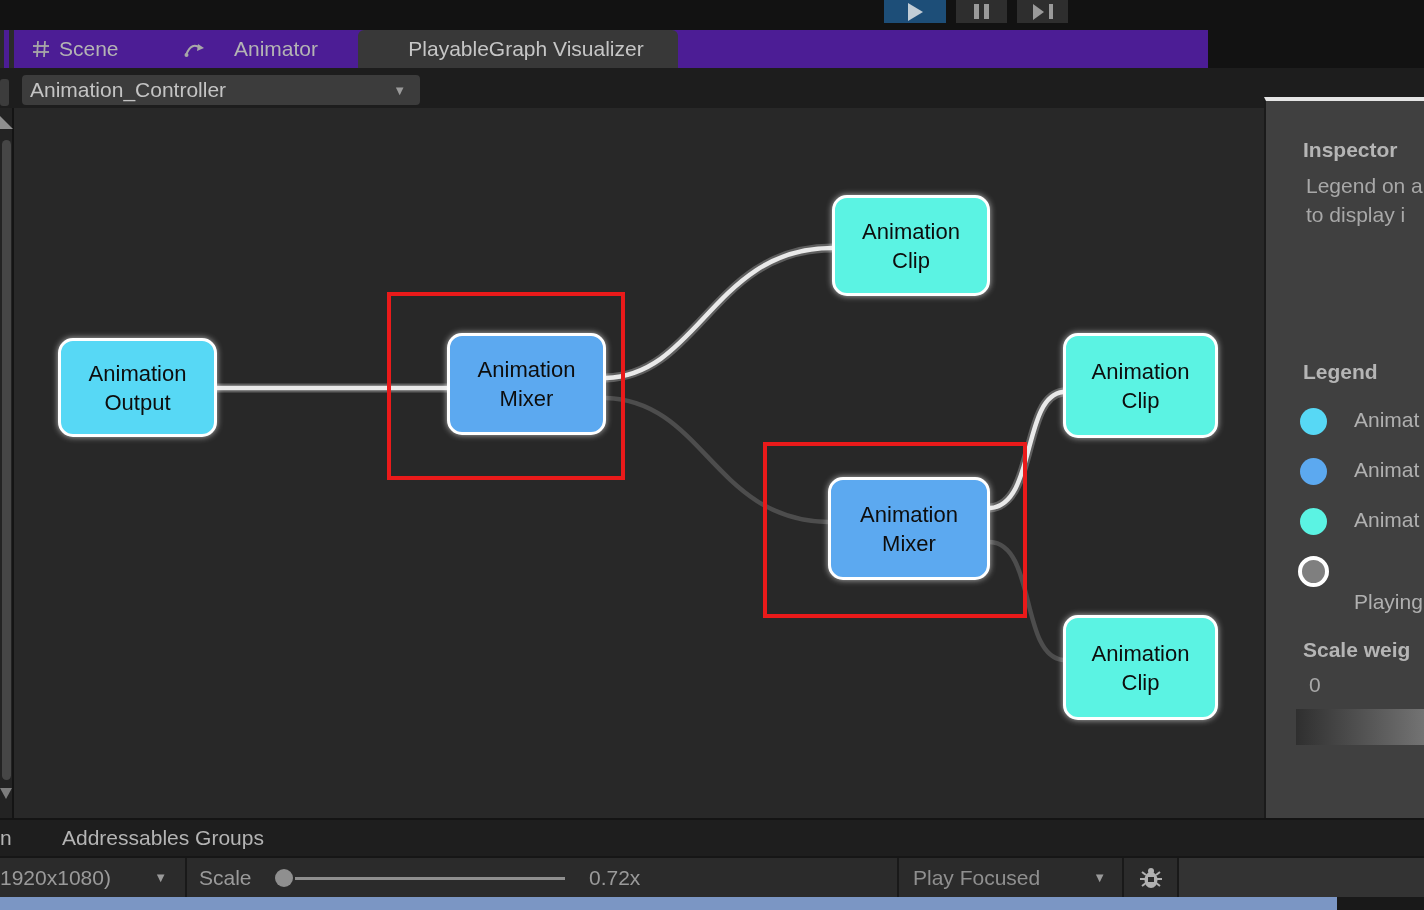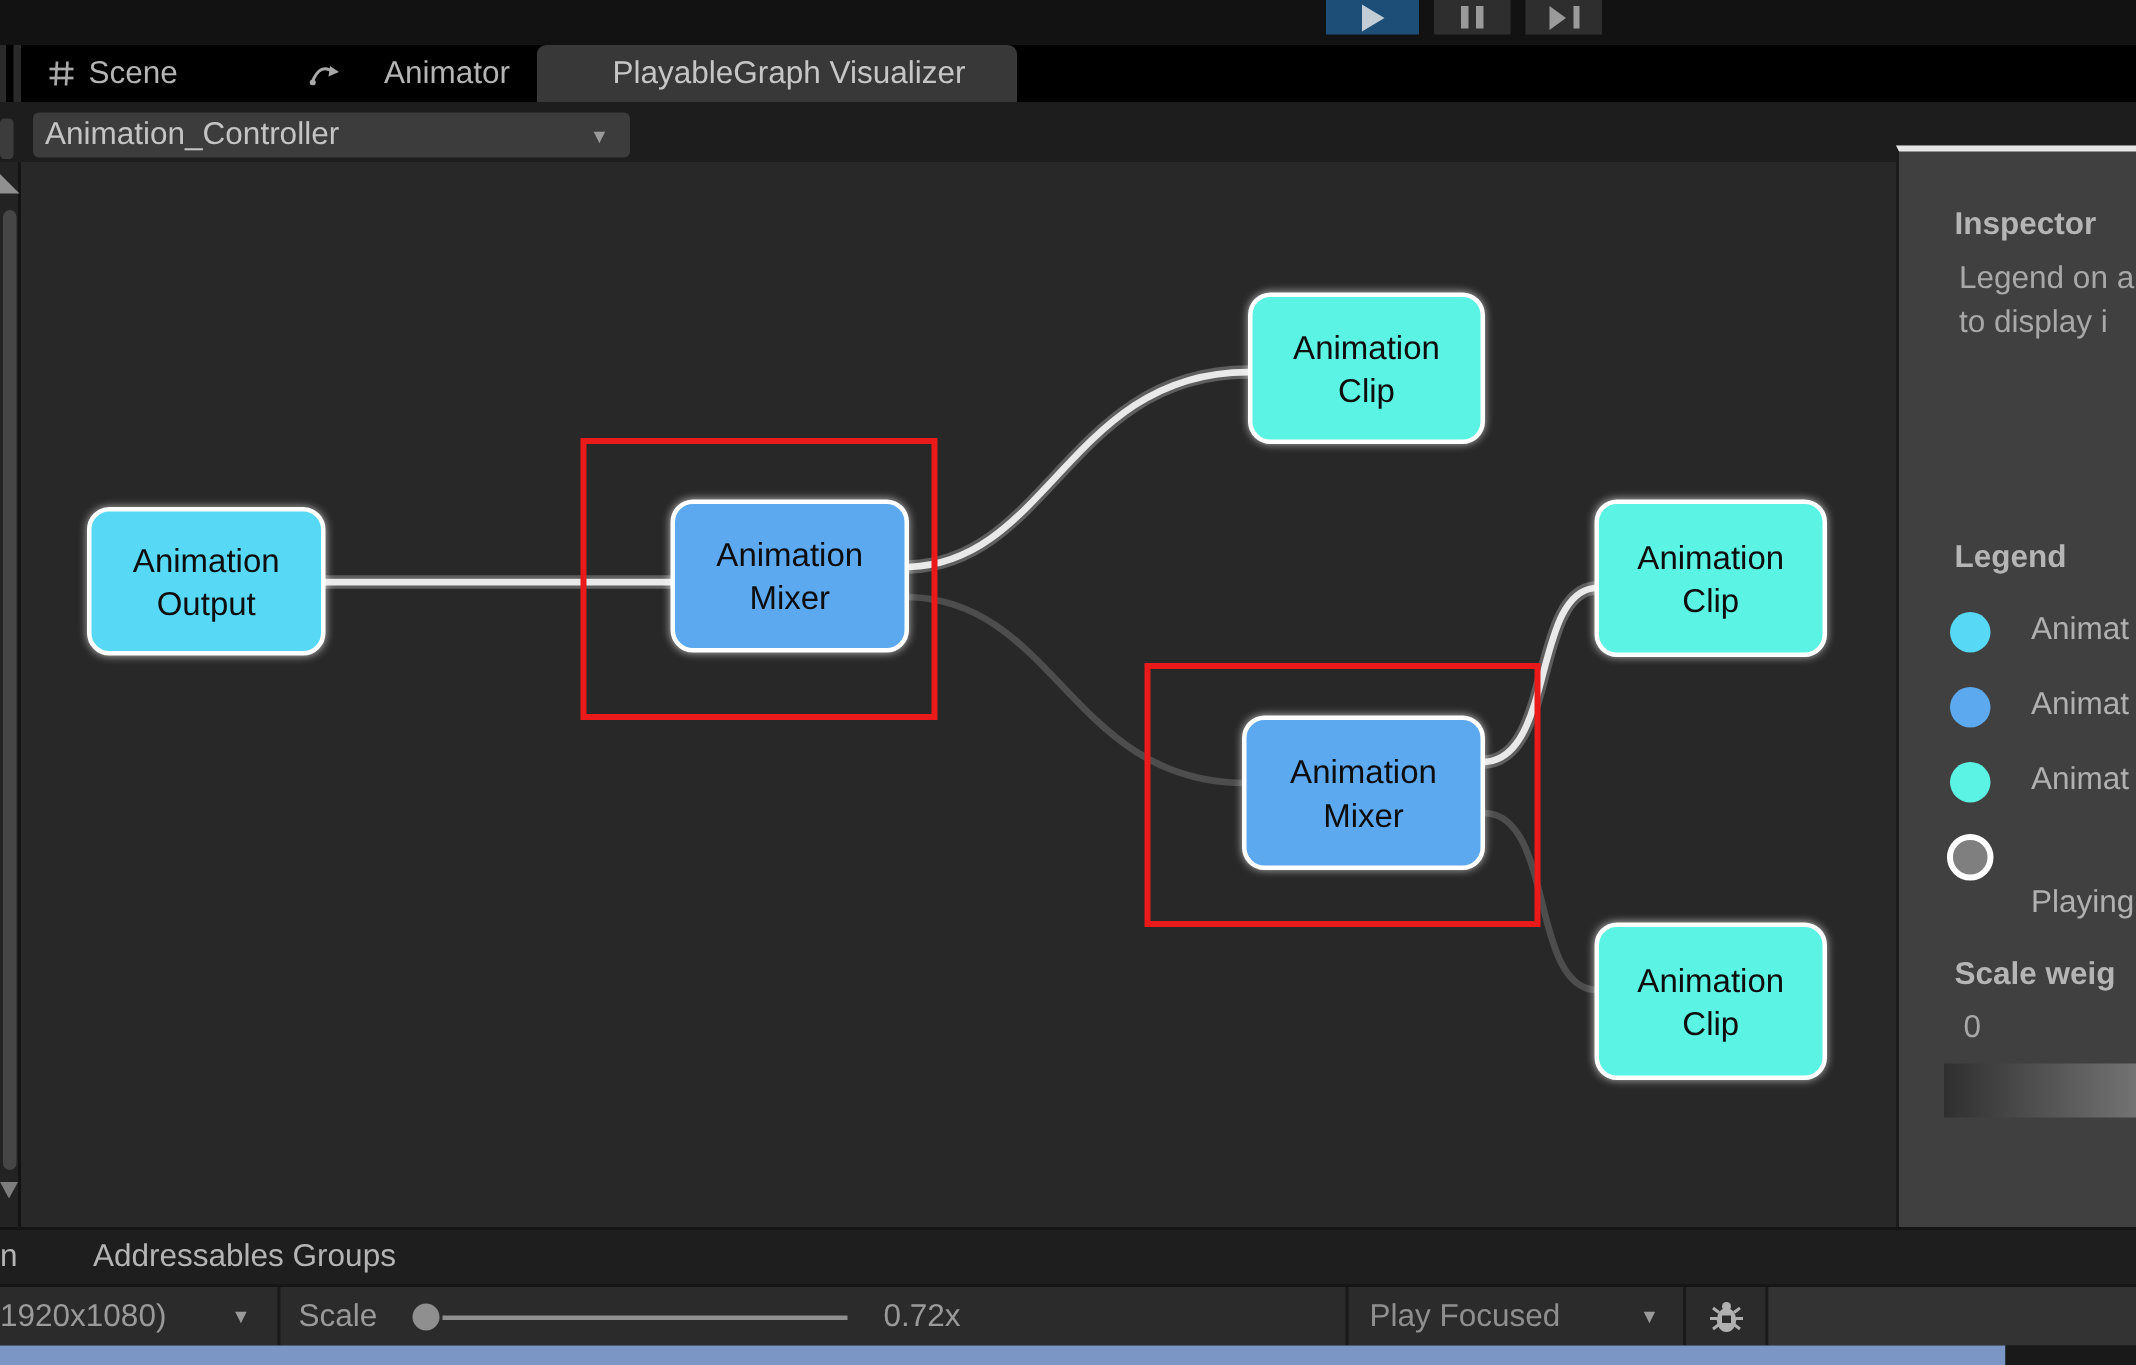--- a/index.html
+++ b/index.html
@@ -13,21 +13,21 @@
   #play-controls { left:884px; top:0; display:flex; gap:10px; }
   .pc-btn { width:51px; height:23px; background:#2e2e2e; display:flex;
             align-items:center; justify-content:center; gap:5px; }
   .pc-btn.play { width:62px; }
   .tri-right { width:0; height:0; border-left:15px solid #c2cdd6;
                border-top:9px solid transparent; border-bottom:9px solid transparent; }
   .tri-right.sm { border-left-width:11px; border-top-width:8px; border-bottom-width:8px; border-left-color:#9a9a9a; }
   .pbar { width:5px; height:15px; background:#9a9a9a; }
 
   
-  #tab-bar { left:0; top:30px; width:1424px; height:38px; background:#000000; }
+  #tab-bar { left:0; top:30px; width:1208px; height:38px; background:#4c1d95; }
   .edge-sliver { top:0; height:38px; background:#2a2a2a; }
   .tab { top:0; height:38px; display:flex; align-items:center; gap:9px;
          color:#b4b4b4; font-size:21px; padding:0 4px; }
   .tab.active { background:#383838; border-radius:6px 6px 0 0; color:#c6c6c6;
                 justify-content:center; }
 
   
   #dropdown-row { left:0; top:68px; width:1424px; height:40px; background:#1d1d1d; }
   #left-frag { left:0; top:11px; width:9px; height:27px; background:#3c3c3c; border-radius:3px; }
   #graph-selector { left:22px; top:7px; width:398px; height:30px; background:#3c3c3c;
@@ -117,21 +117,21 @@
         <g stroke="#a8a8a8" stroke-width="1.8" fill="none">
           <line x1="6" y1="1" x2="5" y2="17"></line>
             <line x1="13" y1="1" x2="12" y2="17"></line>
           <line x1="1" y1="6" x2="17" y2="6"></line>
             <line x1="1" y1="12" x2="17" y2="12"></line>
         </g>
       </svg>
       <span>Scene</span>
     </div>
 
-    <div class="tab abs" style="left:202px;gap:28px;">
+    <div class="tab abs" style="left:180px;gap:28px;">
       <svg width="22" height="16" viewBox="0 0 22 16">
         <path d="M2,14 C6,4 11,3 16,7" stroke="#a8a8a8" stroke-width="2" fill="none"></path>
         <path d="M14,3 L20,7 L13,10 Z" fill="#a8a8a8"></path>
         <circle cx="2.5" cy="14" r="2" fill="#a8a8a8"></circle>
       </svg>
       <span>Animator</span>
     </div>
 
     <div class="tab active abs" style="left:358px;width:320px;padding-left:20px;">
       <span>PlayableGraph Visualizer</span>

